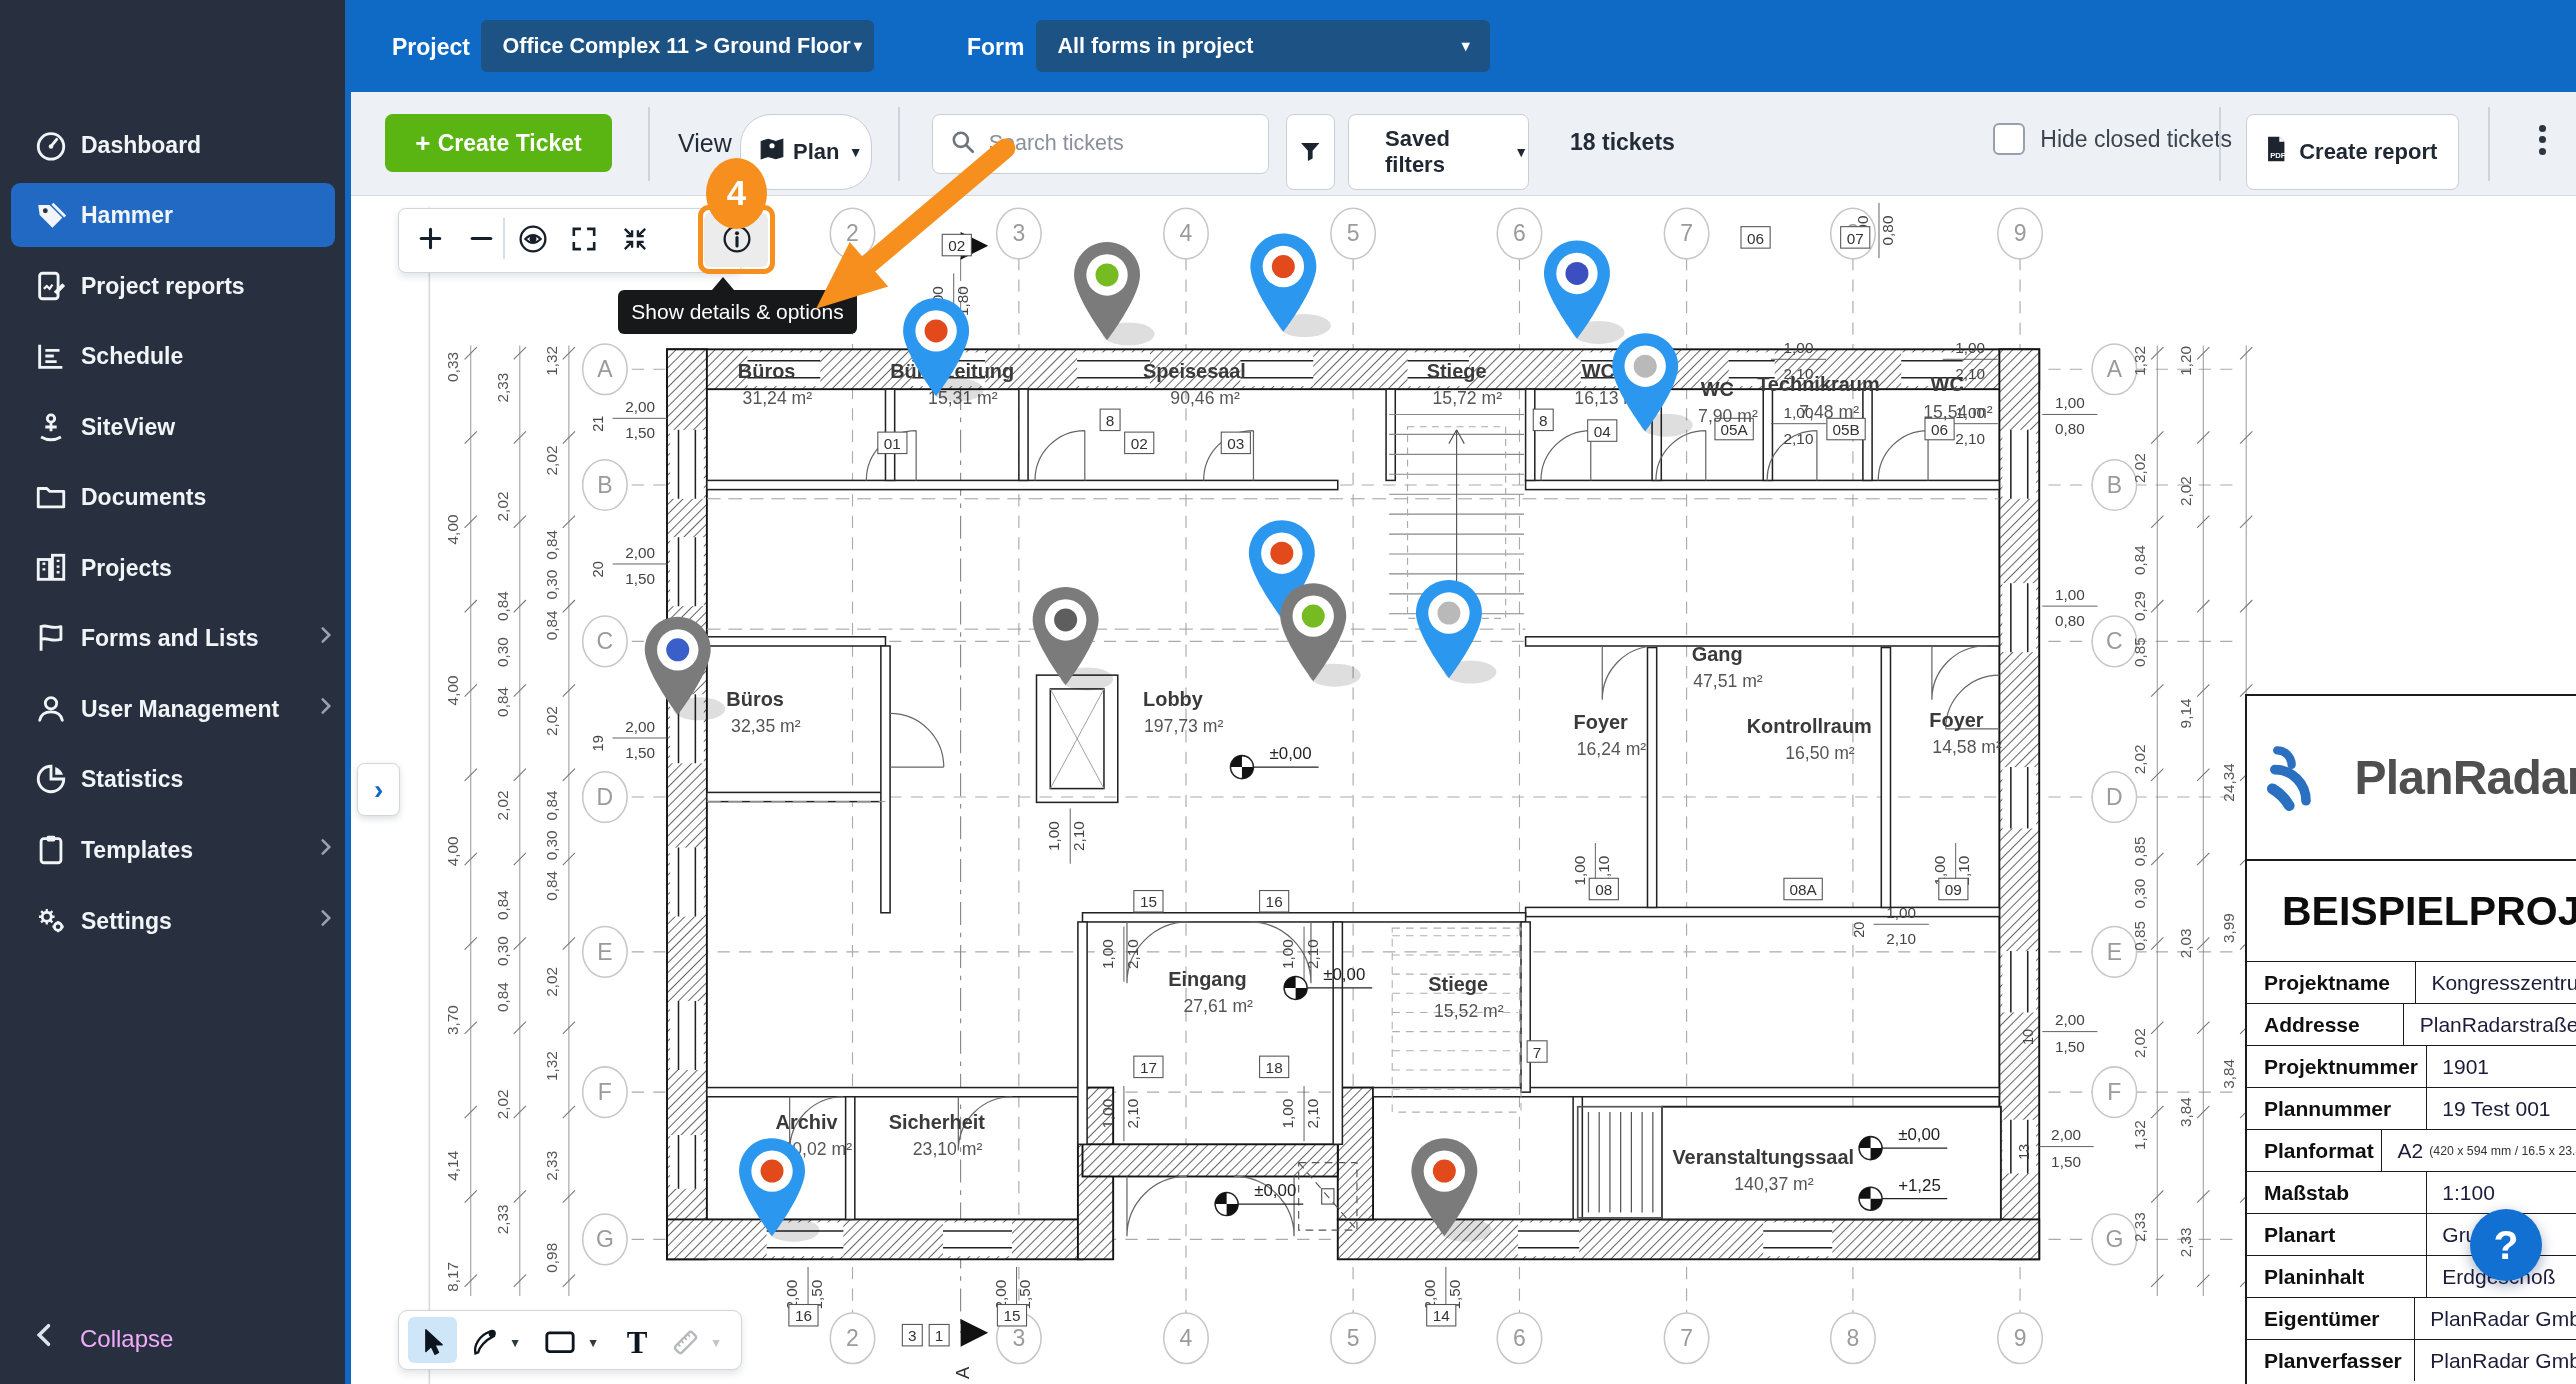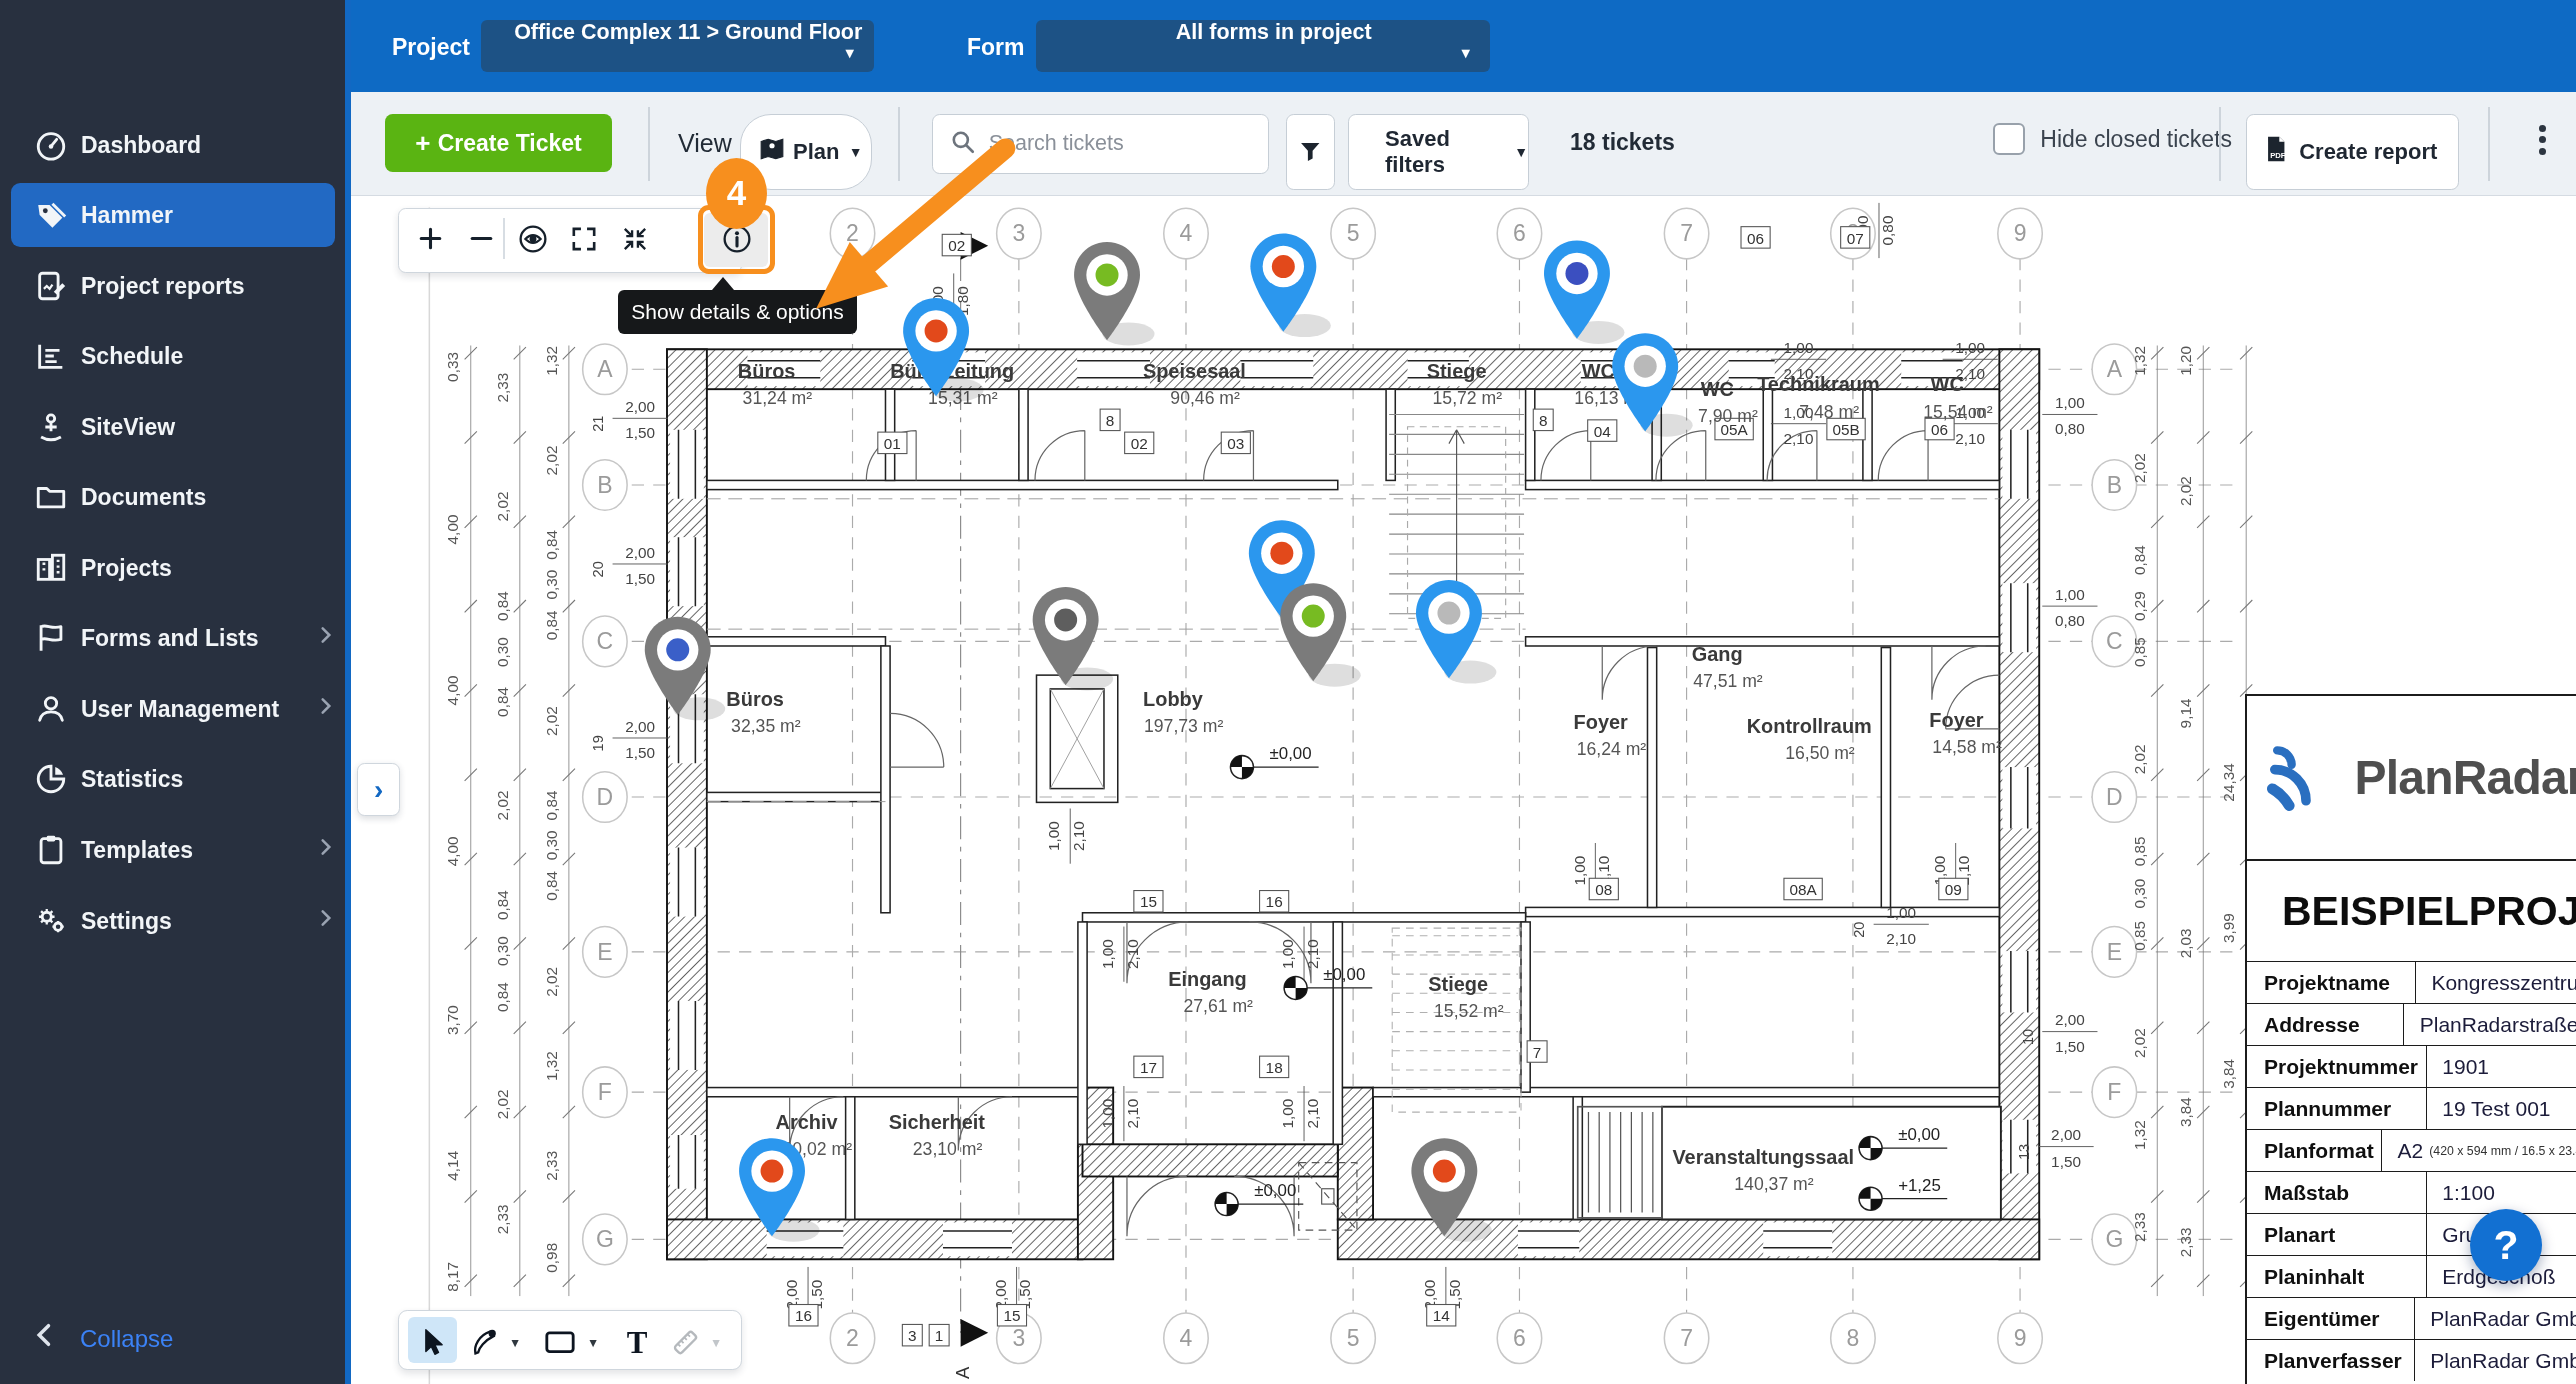--- a/index.html
+++ b/index.html
@@ -15,27 +15,27 @@
   #user-company{position:absolute;left:84px;top:51px;font-size:24px;font-weight:bold;color:#4aa0e6;}
   #user-chevron{position:absolute;left:313px;top:35px;color:#97a0af;}
   .nav-item{position:absolute;left:0;width:345px;height:71px;cursor:pointer;}
   .nav-pill{position:absolute;left:10.7px;top:3.1px;width:324px;height:64px;border-radius:9.2px;}
   .nav-item.active .nav-pill{background:#2269c3;}
   .nav-icon{position:absolute;left:34px;top:18.4px;width:34px;height:34px;color:#f2f5f8;}
   .nav-label{position:absolute;left:81px;top:21.5px;font-size:23px;font-weight:600;color:#f2f5f8;}
   .nav-chevron{position:absolute;left:316px;top:21.5px;color:#9aa3b2;}
   #collapse-row{position:absolute;left:0;top:1313px;width:345px;height:54px;cursor:pointer;}
   #collapse-row .nav-icon{left:31px;top:7.7px;width:28px;height:28px;}
-  #collapse-label{position:absolute;left:80px;top:12.3px;font-size:24px;color:#3b82f6;}
+  #collapse-label{position:absolute;left:80px;top:12.3px;font-size:24px;color:#f0abfc;}
   .chev{width:20px;height:20px;display:inline-block;}
   
   #topbar{left:351px;top:0;width:2225px;height:92px;background:#0e6ac4;color:#fff;}
   .tb-label{position:absolute;top:34px;font-size:23px;font-weight:bold;color:#fff;}
   .tb-dd{position:absolute;top:20px;height:52px;background:#1d5285;border-radius:6.1px;color:#fff;
-         font-size:21.5px;font-weight:bold;display:flex;align-items:center;cursor:pointer;flex-direction:column;}
+         font-size:21.5px;font-weight:bold;display:flex;align-items:center;cursor:pointer;}
   .tb-dd .txt{padding-left:21.5px;white-space:nowrap;}
   .tb-dd .caret{margin-left:auto;margin-right:17px;font-size:14.6px;}
   #gear-btn{position:absolute;left:895px;top:26px;width:40px;height:40px;cursor:pointer;}
   
   #toolbar{left:351px;top:92px;width:2225px;height:104px;background:#edf1f5;border-bottom:1.5px solid #d5dbe2;box-sizing:border-box;}
   .vdiv{position:absolute;top:15.3px;width:1.5px;height:74px;background:#cdd4db;}
   #create-ticket{position:absolute;left:34px;top:22px;width:227px;height:58px;background:#5ab412;border:none;border-radius:7.7px;
                  color:#fff;font-size:23px;font-weight:bold;font-family:inherit;cursor:pointer;}
   .lbl{position:absolute;top:37px;font-size:25px;font-weight:normal;color:#222b36;}
   .white-btn{position:absolute;top:21.5px;height:76px;background:#fff;border:1.5px solid #c6ced6;border-radius:7.7px;box-sizing:border-box;

